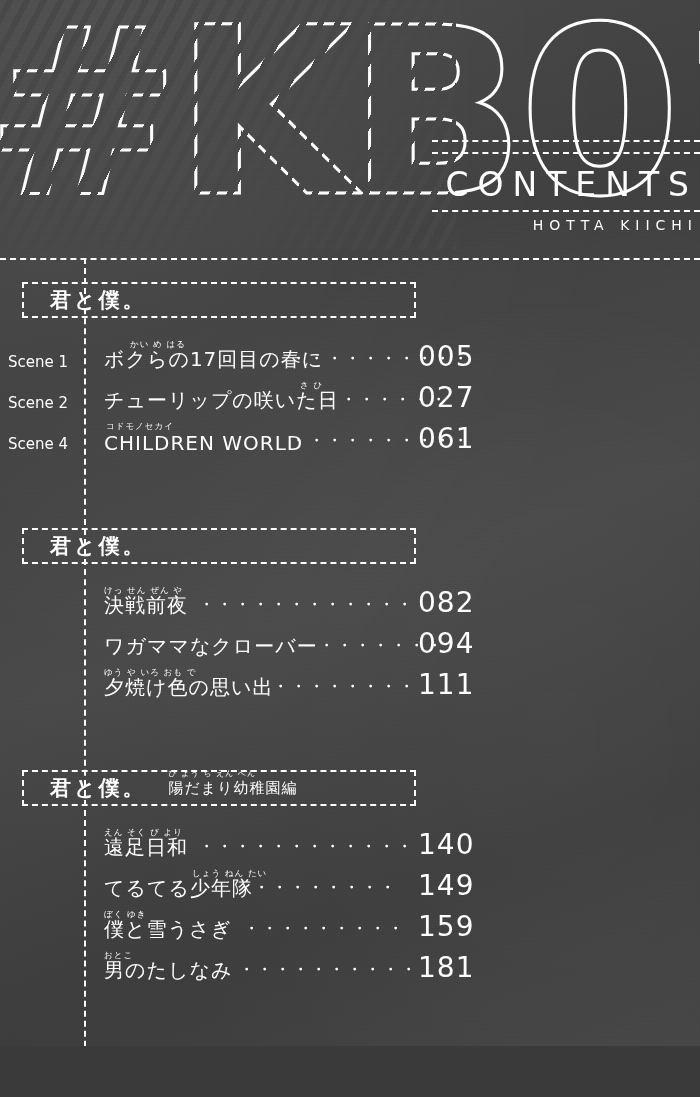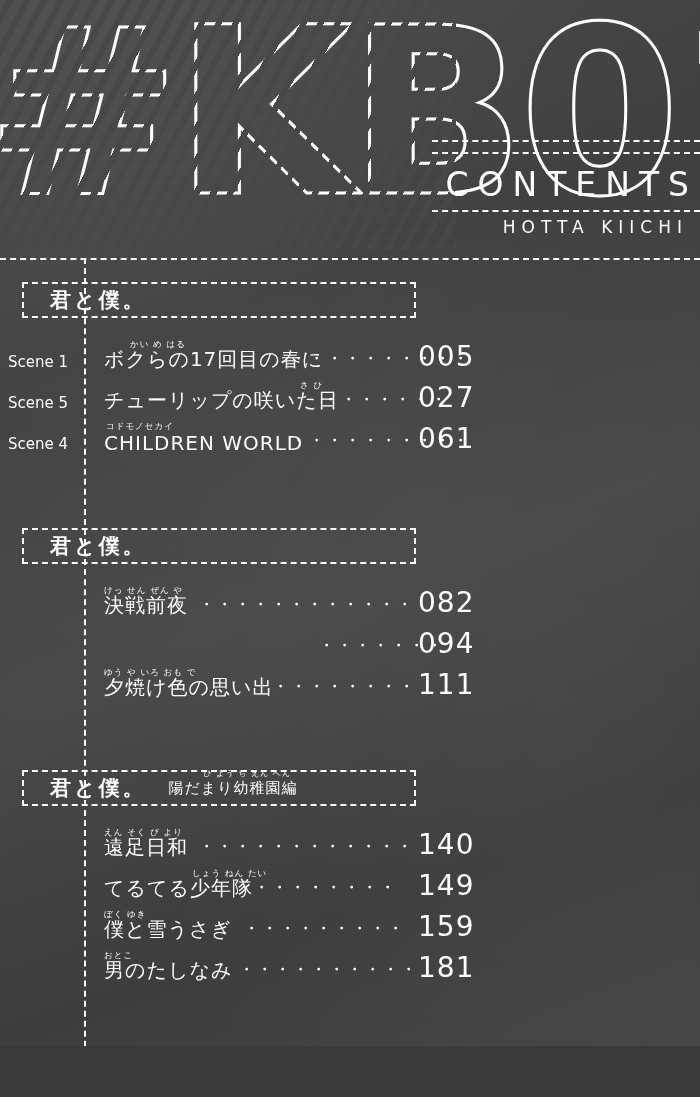--- a/index.html
+++ b/index.html
@@ -91,24 +91,24 @@
     color: #ffffff;
     padding-right: 2px;
   }
   .author-rule {
     height: 0;
     border-top: 2px dashed #ffffff;
     margin: 6px 0 5px 0;
   }
   .author-word {
     font-family: "DejaVu Sans", sans-serif;
-    font-size: 17px;
+    font-size: 14px;
     letter-spacing: 6px;
     color: #ffffff;
-    padding-right: 12px;
+    padding-right: 2px;
   }
 
   
   .hr-top {
     position: absolute;
     left: 0;
     top: 258px;
     width: 700px;
     border-top: 2px dashed #ffffff;
   }
@@ -245,21 +245,21 @@
 
       <div class="entry">
         <span class="scene">Scene 1</span>
         <span class="ent-ruby" style="left:130px;text-align:center;">かい め        はる</span>
         <span class="ent-title">ボクらの17回目の春に</span>
         <span class="leader" style="left:290px;">・・・・・・・・・・</span>
         <span class="pageno" style="left:418px;">005</span>
       </div>
 
       <div class="entry">
-        <span class="scene">Scene 5</span>
+        <span class="scene">Scene 2</span>
         <span class="ent-ruby" style="left:300px;">さ       ひ</span>
         <span class="ent-title">チューリップの咲いた日</span>
         <span class="leader" style="left:322px;">・・・・・・・</span>
         <span class="pageno" style="left:418px;">027</span>
       </div>
 
       <div class="entry">
         <span class="scene">Scene 4</span>
         <span class="ent-ruby" style="left:106px;">コドモノセカイ</span>
         <span class="ent-title">CHILDREN WORLD</span>
@@ -278,39 +278,40 @@
 
       <div class="entry">
         <span class="ent-ruby" style="left:104px;">けっ せん ぜん や</span>
         <span class="ent-title">決戦前夜</span>
         <span class="leader" style="left:198px;">・・・・・・・・・・・・</span>
         <span class="pageno" style="left:418px;">082</span>
       </div>
 
       <div class="entry">
         <span class="ent-ruby" style="left:104px;"></span>
+        <span class="ent-title">ワガママなクローバー</span>
         <span class="leader" style="left:318px;">・・・・・・・</span>
         <span class="pageno" style="left:418px;">094</span>
       </div>
 
       <div class="entry">
         <span class="ent-ruby" style="left:104px;">ゆう や        いろ    おも      で</span>
         <span class="ent-title">夕焼け色の思い出</span>
         <span class="leader" style="left:272px;">・・・・・・・・</span>
         <span class="pageno" style="left:418px;">111</span>
       </div>
 
     </div>
   </div>
 
   <div class="section sec3">
     <div class="sec-head">
       <span class="sec-title">君と僕。</span>
       <span class="sec-sub">
-        <span class="ruby" style="left:0px;margin-left:35px;">ひ              よう ち えん へん</span>
+        <span class="ruby" style="left:0px;">ひ              よう ち えん へん</span>
         <span>陽だまり幼稚園編</span>
       </span>
     </div>
     <div class="entries">
 
       <div class="entry">
         <span class="ent-ruby" style="left:104px;">えん そく び より</span>
         <span class="ent-title">遠足日和</span>
         <span class="leader" style="left:198px;">・・・・・・・・・・・・</span>
         <span class="pageno" style="left:418px;">140</span>

